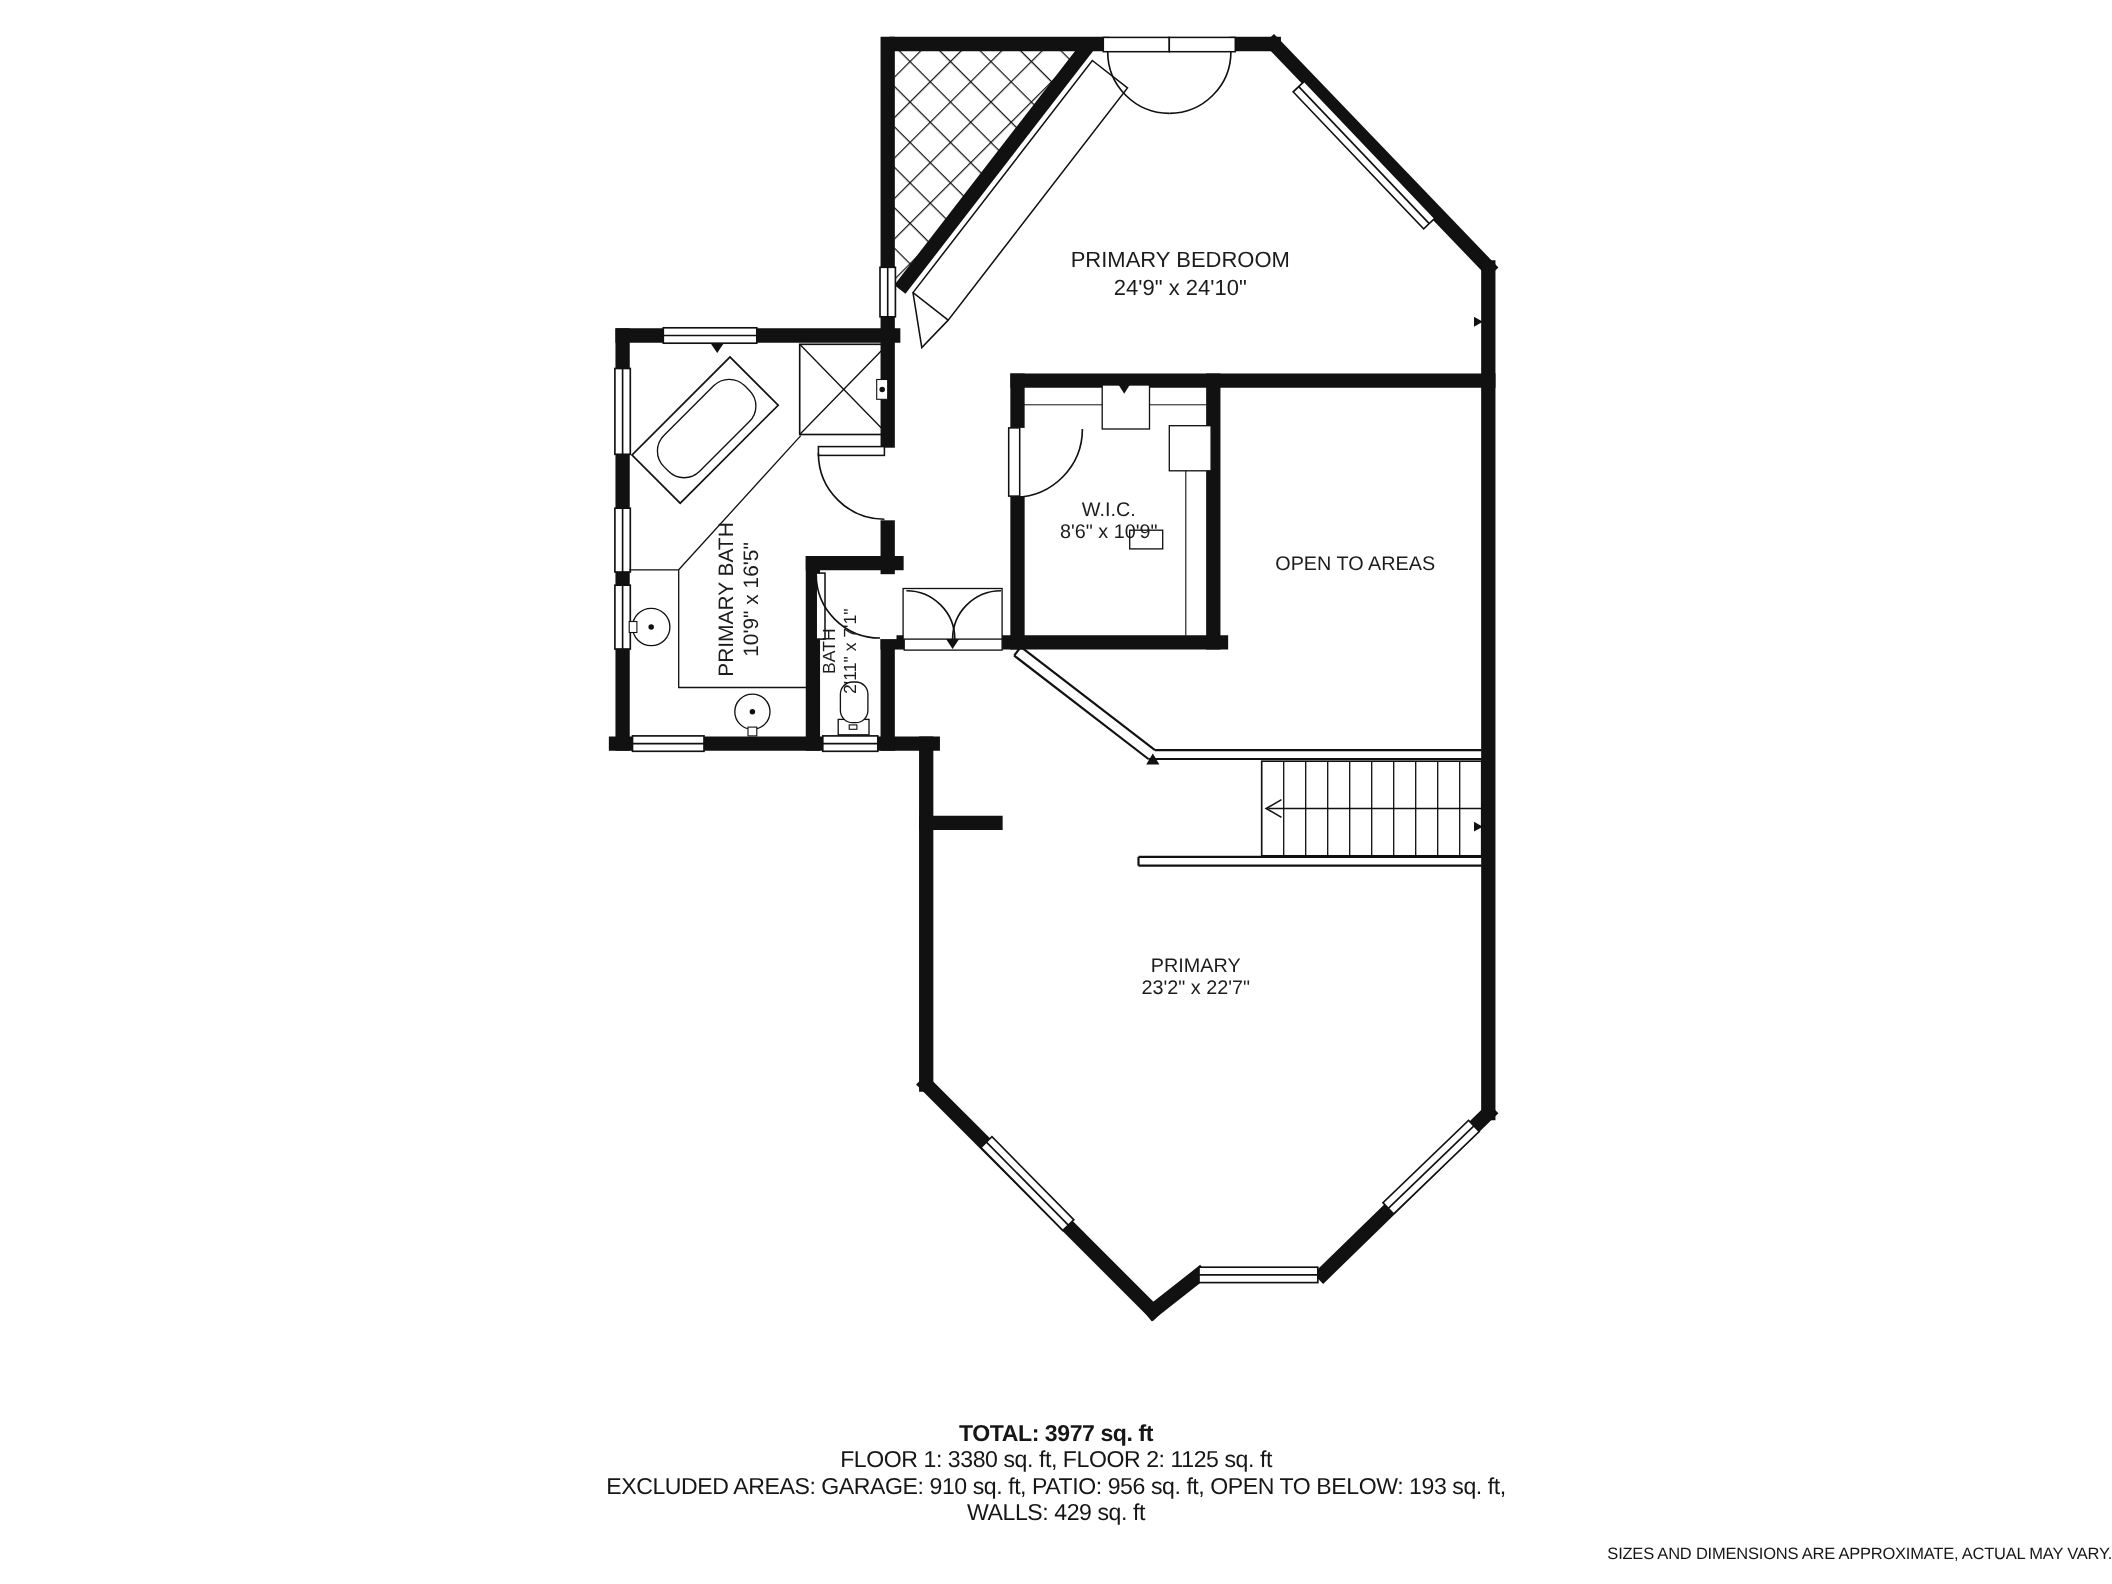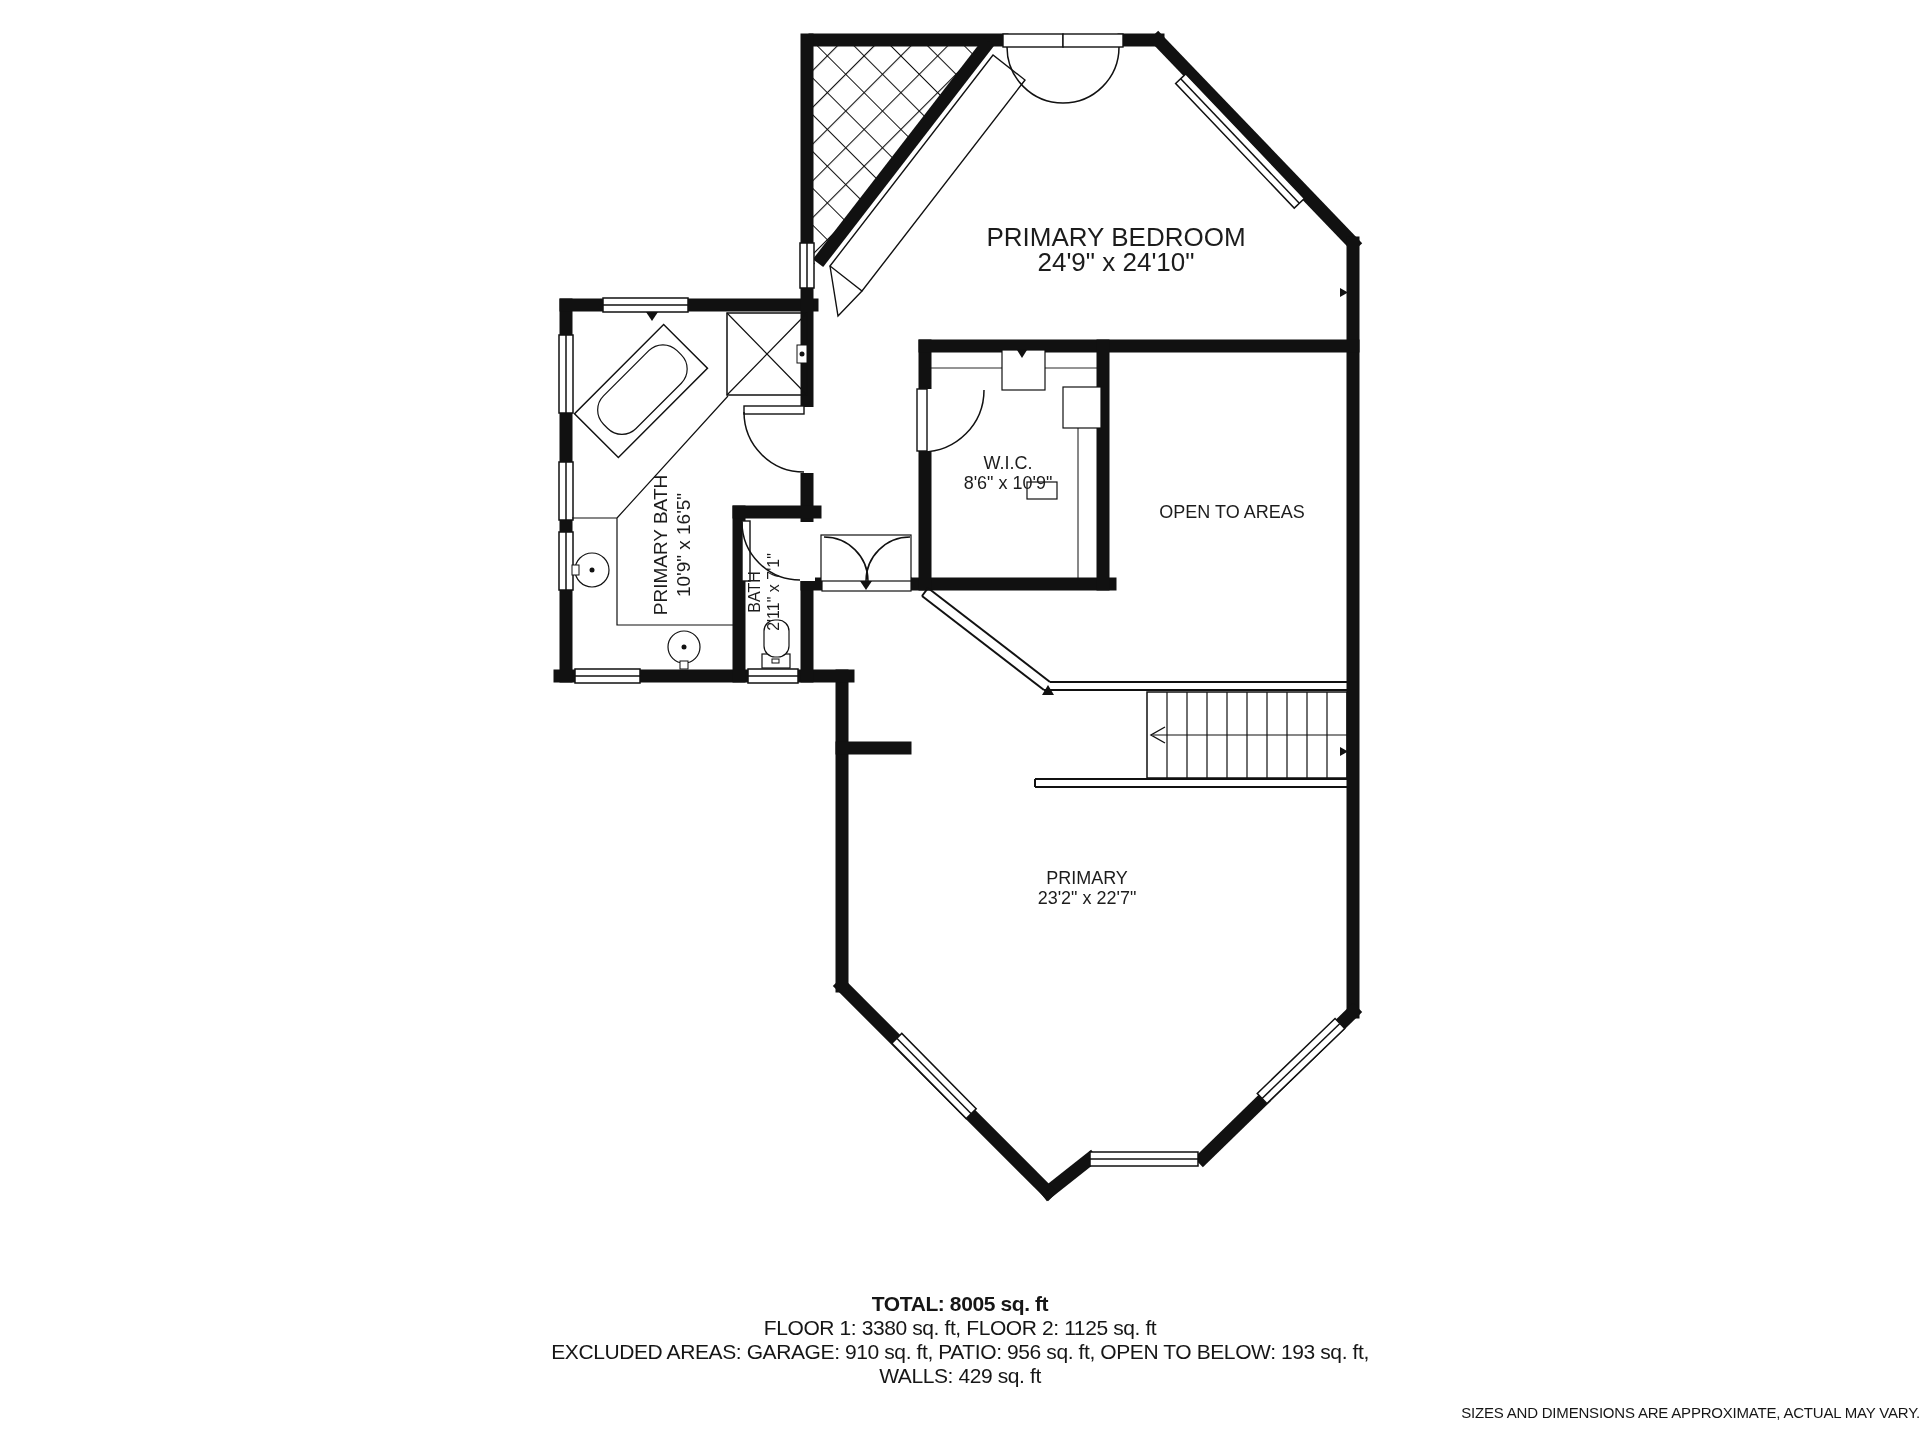--- a/index.html
+++ b/index.html
@@ -2,21 +2,21 @@
 <html><head>
 <meta charset="utf-8">
 <style>
   html,body{margin:0;padding:0;background:#ffffff;}
   .page{position:relative;width:1920px;height:1440px;background:#ffffff;overflow:hidden;
         font-family:"Liberation Sans", sans-serif;color:#111;}
   .plan-svg{position:absolute;left:0;top:0;width:1920px;height:1440px;}
   .room-label{position:absolute;transform:translate(-50%,-50%);text-align:center;
               color:#1c1c1c;line-height:1.25;white-space:nowrap;}
   .room-label.rot{transform:translate(-50%,-50%) rotate(-90deg);}
-  .lbl-primary-bedroom{font-size:26px;line-height:25px;margin-left:43px;}
+  .lbl-primary-bedroom{font-size:20px;line-height:25px;}
   .lbl-bedroom{font-size:18px;line-height:20px;}
   .lbl-wic{font-size:18px;line-height:20px;}
   .lbl-open{font-size:18px;}
   .lbl-primary-bath{font-size:19px;line-height:23px;}
   .lbl-bath{font-size:16px;line-height:19px;}
   .footer-line{position:absolute;left:0;width:1920px;text-align:center;color:#161616;
                font-size:21px;letter-spacing:-0.4px;}
   .footer-line.bold{font-weight:bold;}
   .footer-line.small{font-size:15px;letter-spacing:-0.2px;text-align:right;}
 </style>
@@ -240,19 +240,19 @@
   <div class="room-label rot lbl-bath" style="left:764px;top:592px;">
     <div>BATH</div>
     <div>2'11" x 7'1"</div>
   </div>
 
   <div class="room-label lbl-bedroom" style="left:1087px;top:888px;">
     <div>PRIMARY</div>
     <div>23'2" x 22'7"</div>
   </div>
 
-  <div class="footer-line bold" style="top:1292px;">TOTAL: 8005 sq. ft</div>
+  <div class="footer-line bold" style="top:1292px;">TOTAL: 3977 sq. ft</div>
   <div class="footer-line" style="top:1316px;">FLOOR 1: 3380 sq. ft, FLOOR 2: 1125 sq. ft</div>
   <div class="footer-line" style="top:1340px;">EXCLUDED AREAS: GARAGE: 910 sq. ft, PATIO: 956 sq. ft, OPEN TO BELOW: 193 sq. ft,</div>
   <div class="footer-line" style="top:1364px;">WALLS: 429 sq. ft</div>
   <div class="footer-line small" style="top:1404px;">SIZES AND DIMENSIONS ARE APPROXIMATE, ACTUAL MAY VARY.</div>
 
 </div>
 
 </body></html>

